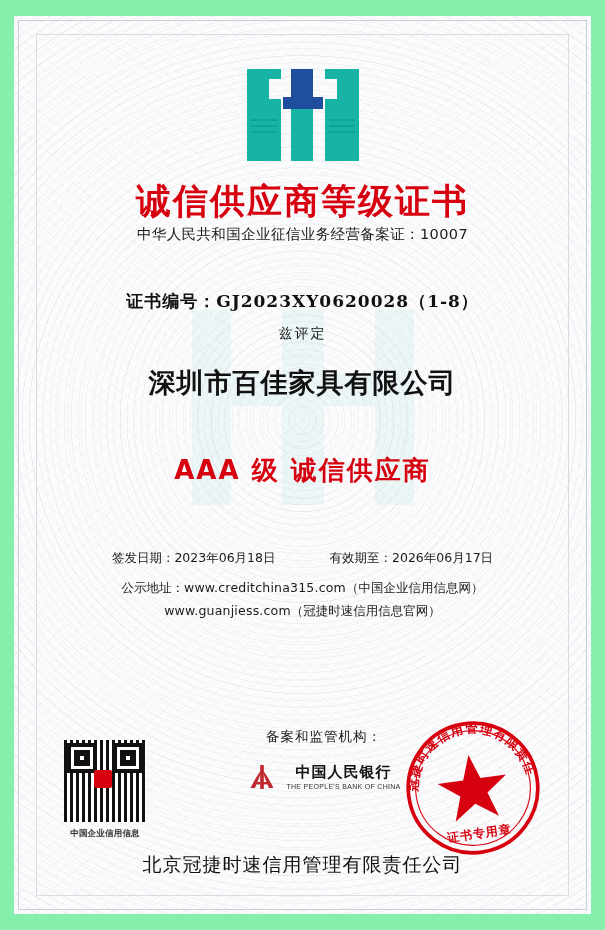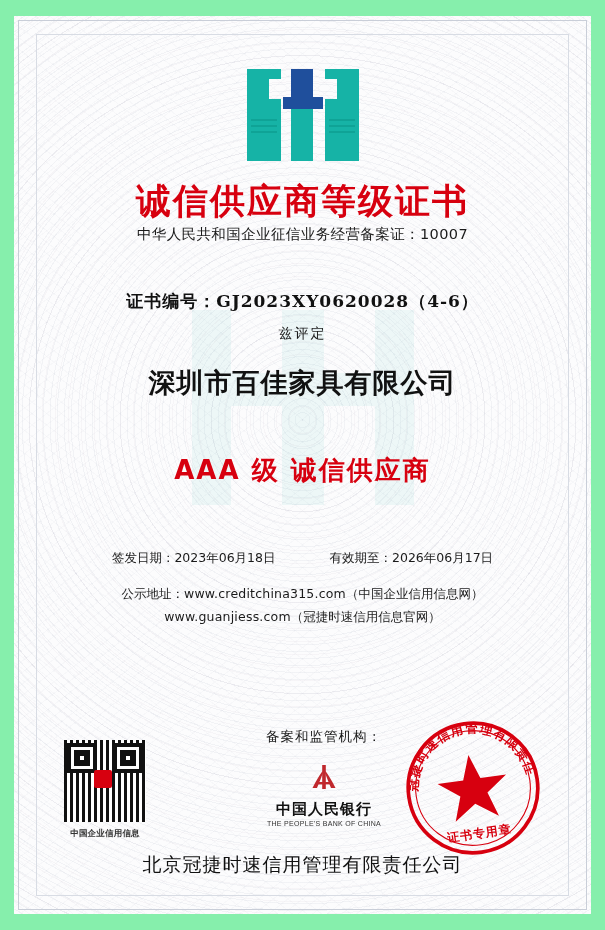--- a/index.html
+++ b/index.html
@@ -141,21 +141,21 @@
     display: flex;
     justify-content: center;
     gap: 54px;
     font-family: "DejaVu Sans", "Liberation Sans", sans-serif;
     font-size: 12.5px;
     color: #1a1a1a;
     text-align: right;
   }
 
   .url-line {
-    margin-top: 19px;
+    margin-top: 13px;
     font-family: "DejaVu Sans", "Liberation Sans", sans-serif;
     font-size: 12.5px;
     color: #1a1a1a;
   }
   .url-line .u { letter-spacing: 0.2px; }
   .url-line.second { margin-top: 6px; }
 
   
   .bottom-block {
     position: absolute;
@@ -221,21 +221,20 @@
     font-size: 13.5px;
     color: #1a1a1a;
     letter-spacing: 1px;
   }
   .pbc-row {
     margin-top: 16px;
     display: flex;
     align-items: center;
     justify-content: center;
     gap: 9px;
-    flex-direction: column;
   }
   .pbc-text-cn {
     font-family: "DejaVu Sans", "Liberation Sans", sans-serif;
     font-size: 15px;
     font-weight: bold;
     color: #111;
     letter-spacing: 1px;
     line-height: 1.15;
   }
   .pbc-text-en {
@@ -311,21 +310,21 @@
           <rect x="90" y="62" width="26" height="2"></rect>
           <rect x="90" y="68" width="26" height="2"></rect>
         </g>
       </svg>
     </div>
 
     <div class="main-title">诚信供应商等级证书</div>
     <div class="sub-title">中华人民共和国企业征信业务经营备案证：10007</div>
 
     <div class="cert-no">
-      <span>证书编号：</span><span>GJ2023XY0620028（4-6）</span>
+      <span>证书编号：</span><span>GJ2023XY0620028（1-8）</span>
     </div>
 
     <div class="awarded-label">兹评定</div>
     <div class="company-name">深圳市百佳家具有限公司</div>
     <div class="grade">AAA 级 诚信供应商</div>
 
     <div class="dates-row">
       <div>
         <span>签发日期：</span><span>2023年06月18日</span>
       </div>

